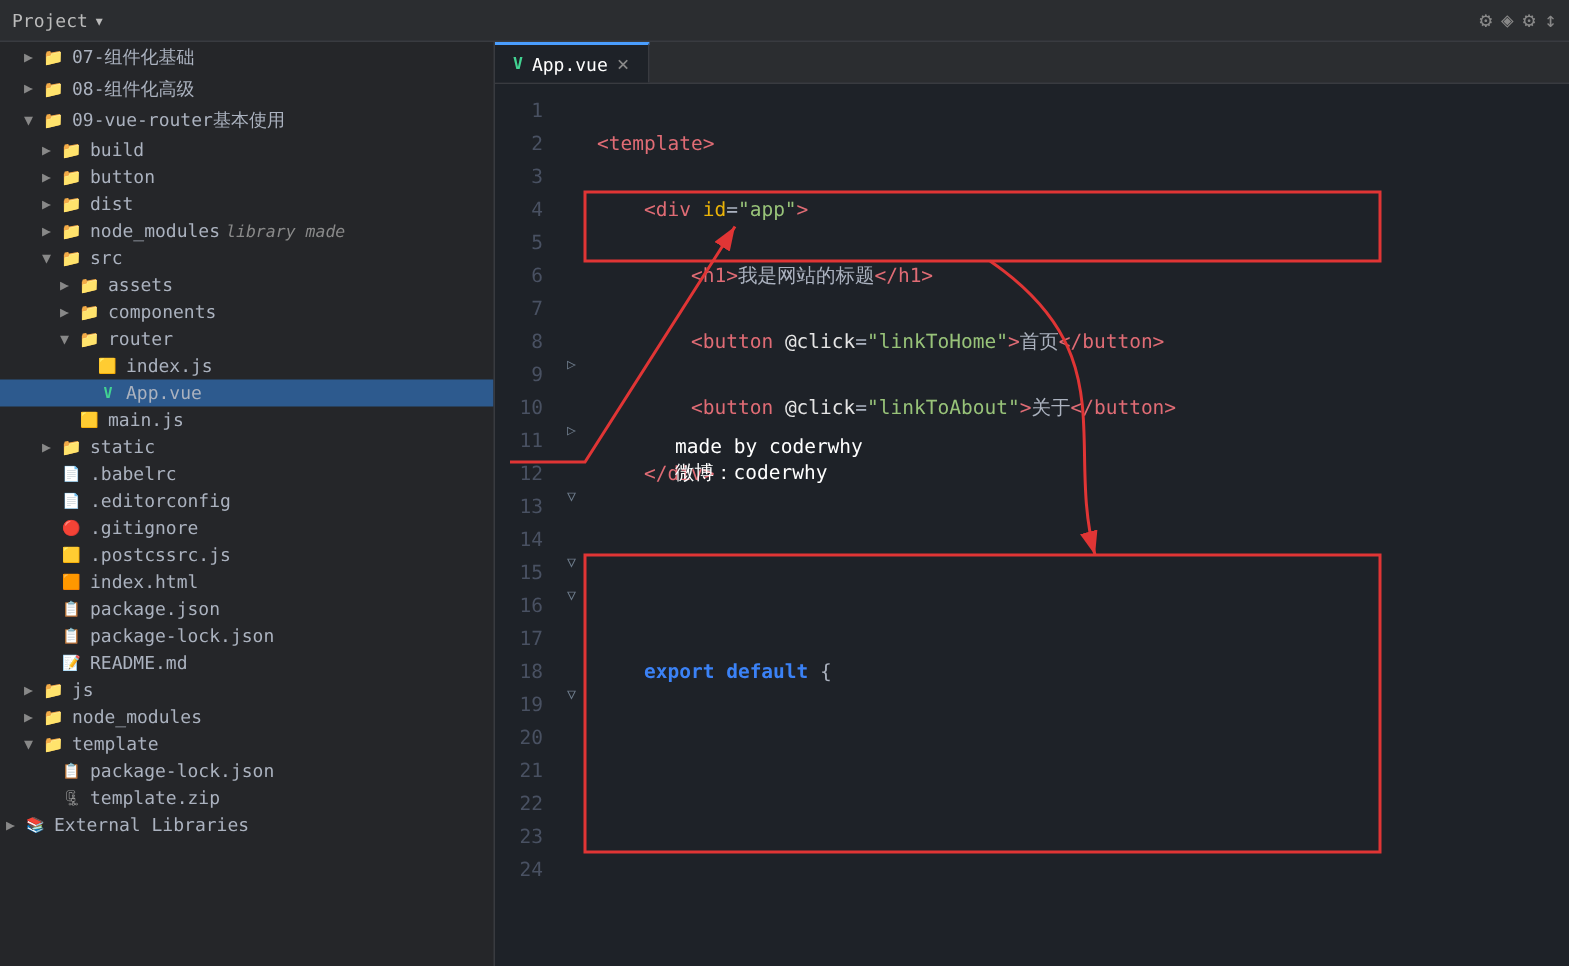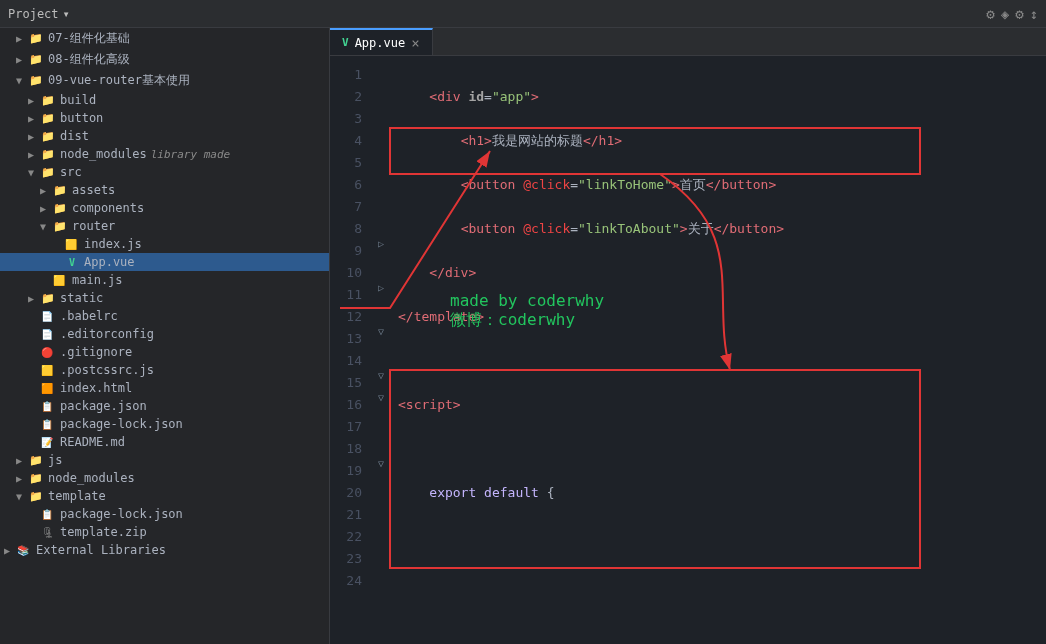--- a/index.html
+++ b/index.html
@@ -197,32 +197,32 @@
       overflow-x: auto;
     }
 
     .code-line {
       display: block;
       height: 22px;
     }
 
     
     .c-tag { color: #e06c75; }
-    .c-attr-name { color: #a3a3a3; font-weight: bold; }
+    .c-attr-name { color: #eab308; }
     .c-attr-val { color: #98c379; }
-    .c-keyword-bold { color: #c4b5fd; font-weight: normal; }
+    .c-keyword-bold { color: #3b82f6; font-weight: bold; }
     .c-punct { color: #abb2bf; }
     .c-zh { color: #abb2bf; }
-    .c-at-click { color: #ef4444; }
+    .c-at-click { color: #e5e5e5; }
 
     
     .watermark {
       position: absolute;
-      color: #22c55e;
-      font-size: 16px;
+      color: #ffffff;
+      font-size: 13px;
       font-family: 'Consolas', monospace;
       pointer-events: none;
       left: 120px;
       top: 235px;
       z-index: 10;
     }
   </style>
 </head>
 <body>
 
@@ -492,28 +492,27 @@
           <span style="color:#6c7a89; font-size:10px;">▽</span>
         </div>
         <div style="height:22px;"></div>
         <div style="height:22px;"></div>
         <div style="height:22px;"></div>
         <div style="height:22px;"></div>
         <div style="height:22px;"></div>
       </div>
 
       <div class="code-content">
+<span class="code-line"><span class="c-tag">&lt;template&gt;</span></span>
 <span class="code-line">    <span class="c-tag">&lt;div</span> <span class="c-attr-name">id</span>=<span class="c-attr-val">"app"</span><span class="c-tag">&gt;</span></span>
 <span class="code-line">        <span class="c-tag">&lt;h1&gt;</span><span class="c-zh">我是网站的标题</span><span class="c-tag">&lt;/h1&gt;</span></span>
 <span class="code-line">        <span class="c-tag">&lt;button</span> <span class="c-at-click">@click</span>=<span class="c-attr-val">"linkToHome"</span><span class="c-tag">&gt;</span><span class="c-zh">首页</span><span class="c-tag">&lt;/button&gt;</span></span>
 <span class="code-line">        <span class="c-tag">&lt;button</span> <span class="c-at-click">@click</span>=<span class="c-attr-val">"linkToAbout"</span><span class="c-tag">&gt;</span><span class="c-zh">关于</span><span class="c-tag">&lt;/button&gt;</span></span>
 <span class="code-line">    <span class="c-tag">&lt;/div&gt;</span></span>
-<span class="code-line"><span class="c-tag">&lt;/template&gt;</span></span>
 <span class="code-line"></span>
-<span class="code-line"><span class="c-tag">&lt;script&gt;</span></span>
 <span class="code-line"></span>
 <span class="code-line">    <span class="c-keyword-bold">export default</span> <span class="c-punct">{</span></span>
 
 
 
 
 
 
 
 

